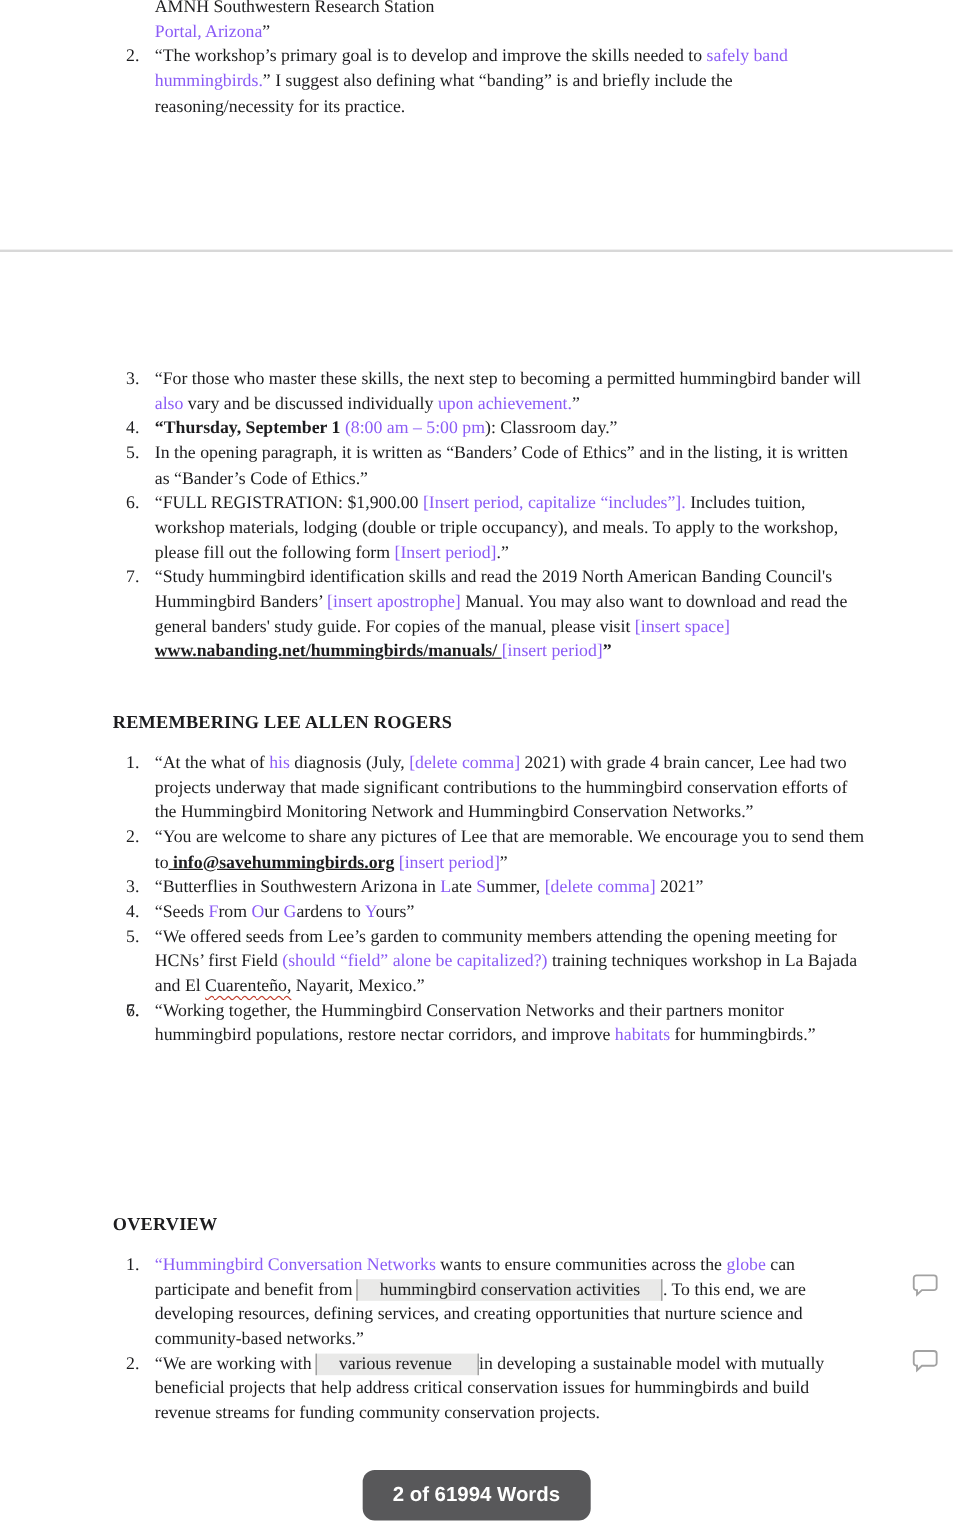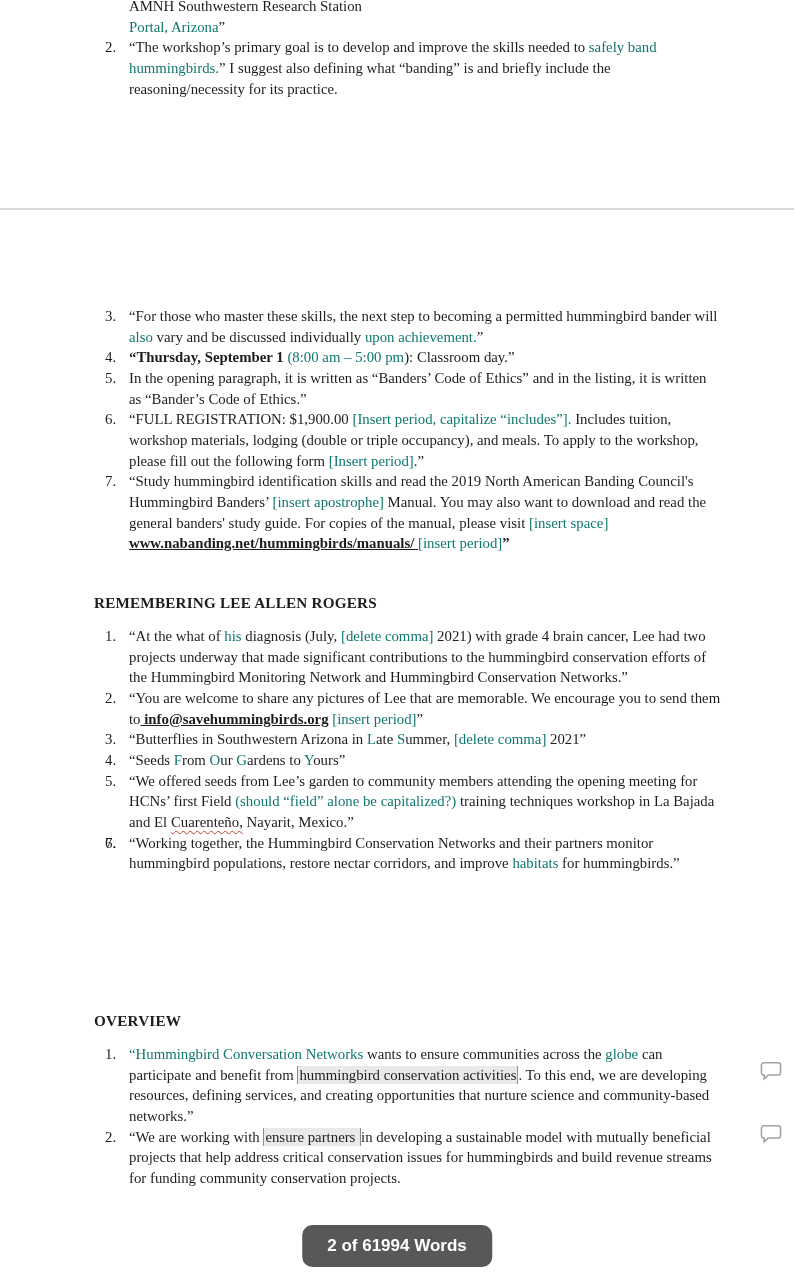--- a/index.html
+++ b/index.html
@@ -9,24 +9,24 @@
   .block { position:absolute; left:0; width:794px; }
 
   .doc-text { font-size:14.8px; line-height:20.65px; }
 
   .cont-line { margin-left:129px; width:592px; }
 
   .li { position:relative; }
   .li .num { position:absolute; left:105px; top:0; width:24px; }
   .li .txt { margin-left:129px; width:592px; }
 
-  .red { color:#0f766e; }
+  .red { color:#8b5cf6; }
   .b   { font-weight:bold; }
   .url { font-weight:bold; text-decoration:underline; color:#1d1d1f; }
-  .hl  { background:#e9e9e8; border-left:1.5px solid #8e8e8e; border-right:1.5px solid #8e8e8e; padding:1px 1px; }
+  .hl  { background:#e9e9e8; border-left:1.5px solid #8e8e8e; border-right:1.5px solid #8e8e8e; padding:1px 18px; }
   .sq  { text-decoration:underline wavy #c3402f; text-decoration-thickness:1px; text-underline-offset:3px; }
 
   .heading { position:absolute; left:81px; font-size:15.2px; font-weight:bold; letter-spacing:0.2px;margin-left:13px; }
 
   .page-divider { position:absolute; left:0; width:794px; height:2px; background:#d8d8d8; }
 
   .comment-btn { position:absolute; width:24px; height:22px; background:none; border:none; cursor:pointer; }
 
   .status-pill {
     position:absolute; top:1225px; left:50%; transform:translateX(-50%);
@@ -136,21 +136,21 @@
 <div class="block doc-text" style="top:1044px">
   <div class="li">
     <span class="num">1.</span>
     <div class="txt">
       <span class="red">“Hummingbird Conversation Networks</span><span> wants to ensure communities across the </span><span class="red">globe</span><span> can participate and benefit from </span><span class="hl">hummingbird conservation activities</span><span>. To this end, we are developing resources, defining services, and creating opportunities that nurture science and community-based networks.”</span>
     </div>
   </div>
   <div class="li">
     <span class="num">2.</span>
     <div class="txt">
-      <span>“We are working with </span><span class="hl">ensure partners </span><span>in developing a sustainable model with mutually beneficial projects that help address critical conservation issues for hummingbirds and build revenue streams for funding community conservation projects.</span>
+      <span>“We are working with </span><span class="hl">various revenue </span><span>in developing a sustainable model with mutually beneficial projects that help address critical conservation issues for hummingbirds and build revenue streams for funding community conservation projects.</span>
     </div>
   </div>
 </div>
 
 <button class="comment-btn" style="top:1061px; left:759px" aria-label="comment">
   <svg width="22" height="20" viewBox="0 0 24 22">
     <path d="M4 2 h16 a2.5 2.5 0 0 1 2.5 2.5 v8.5 a2.5 2.5 0 0 1 -2.5 2.5 h-11 l-4.5 4.2 v-4.2 h-0.5 a2.5 2.5 0 0 1 -2.5 -2.5 v-8.5 a2.5 2.5 0 0 1 2.5 -2.5 z" fill="none" stroke="#a2a2a2" stroke-width="1.7"></path>
   </svg>
 </button>
 <button class="comment-btn" style="top:1124px; left:759px" aria-label="comment">

